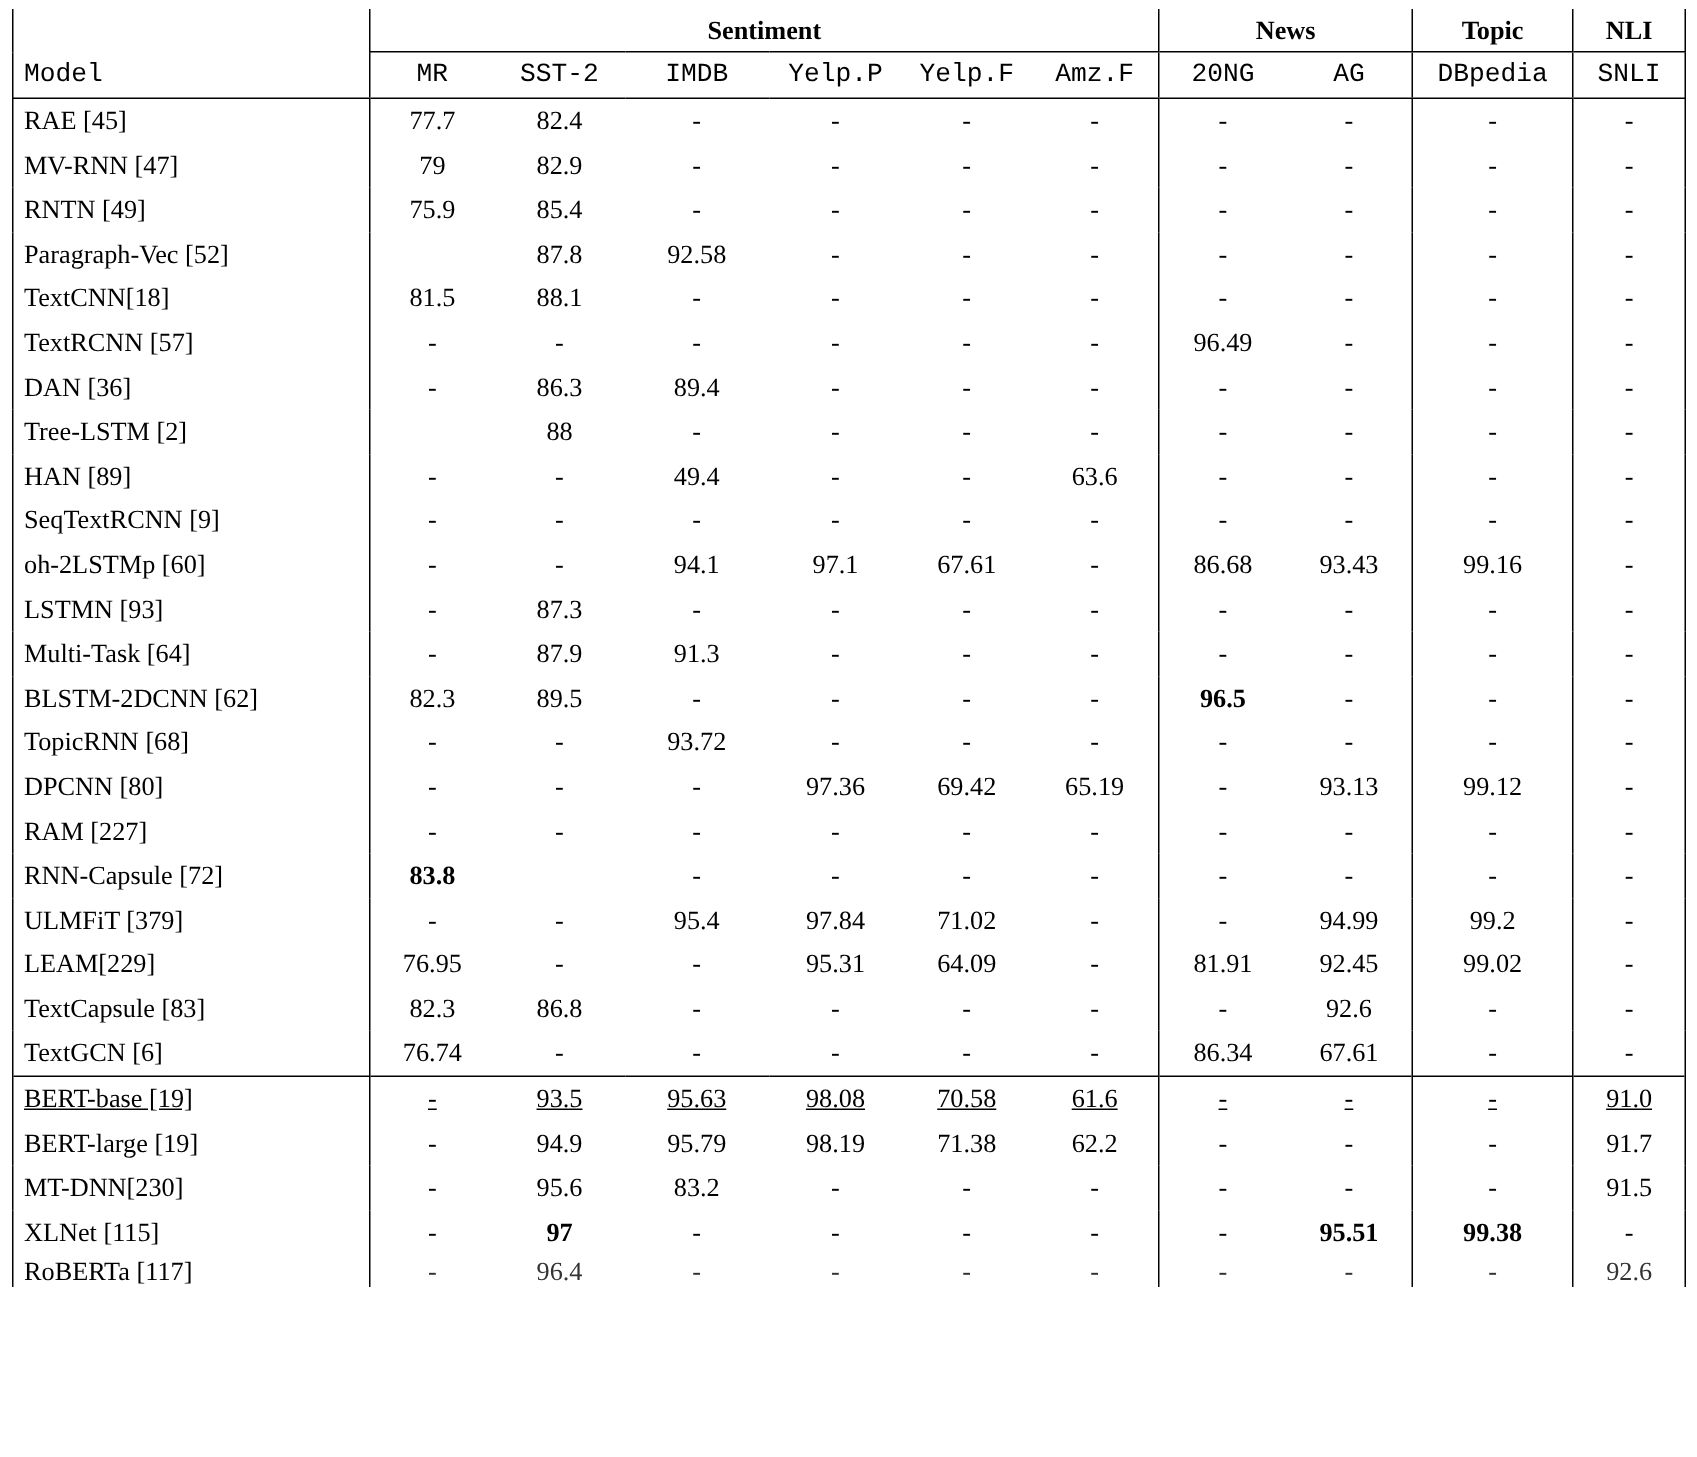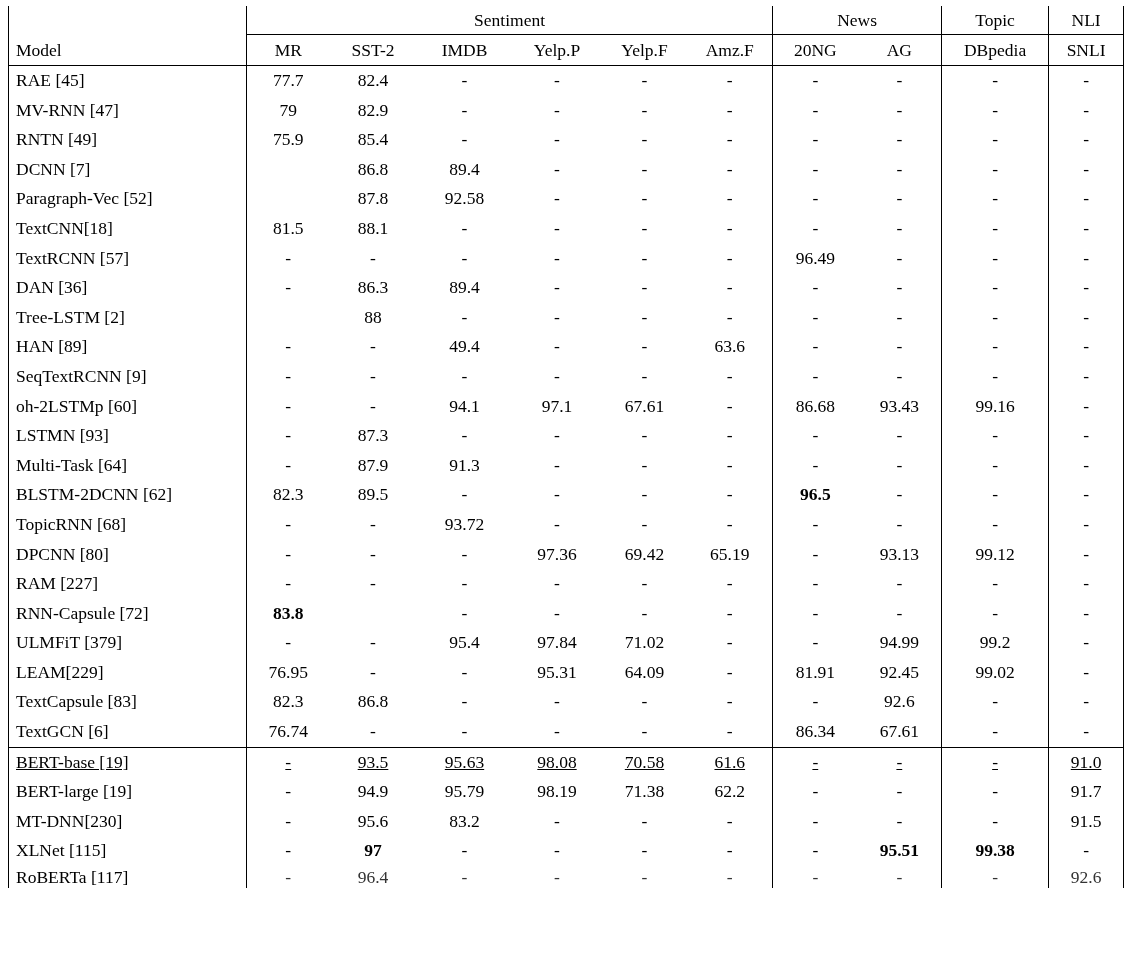--- a/index.html
+++ b/index.html
@@ -54,29 +54,30 @@
 
   td.model, th.model {
     text-align: left;
     padding-left: 7px;
   }
 
   
   tr.group-row th {
     height: 28px;
     line-height: 28px;
-    font-weight: normal;
+    font-weight: bold;
   }
   tr.group-row th.grp {
     border-bottom: 1.2px solid #000;
   }
   tr.colhdr-row th {
     height: 30px;
     line-height: 30px;
     border-bottom: 1.4px solid #000;
+    font-family: Liberation Mono, monospace;
   }
   .rule-top td, .rule-top th { border-top: 1.4px solid #000; text-decoration: underline; }
   .bold { font-weight: bold; }
   
   tr.cut td {
     height: 22px;
     line-height: 22px;
     overflow: hidden;
   }
   .faded {
@@ -157,33 +158,20 @@
           <td>-</td>
           <td>-</td>
           <td>-</td>
           <td>-</td>
           <td class="vl-left">-</td>
           <td>-</td>
           <td class="vl-left">-</td>
           <td class="vl-left vl-right">-</td>
         </tr>
         <tr>
-          <td class="model vl-left">DCNN [7]</td>
-          <td class="vl-left"></td>
-          <td>86.8</td>
-          <td>89.4</td>
-          <td>-</td>
-          <td>-</td>
-          <td>-</td>
-          <td class="vl-left">-</td>
-          <td>-</td>
-          <td class="vl-left">-</td>
-          <td class="vl-left vl-right">-</td>
-        </tr>
-        <tr>
           <td class="model vl-left">Paragraph-Vec [52]</td>
           <td class="vl-left"></td>
           <td>87.8</td>
           <td>92.58</td>
           <td>-</td>
           <td>-</td>
           <td>-</td>
           <td class="vl-left">-</td>
           <td>-</td>
           <td class="vl-left">-</td>

